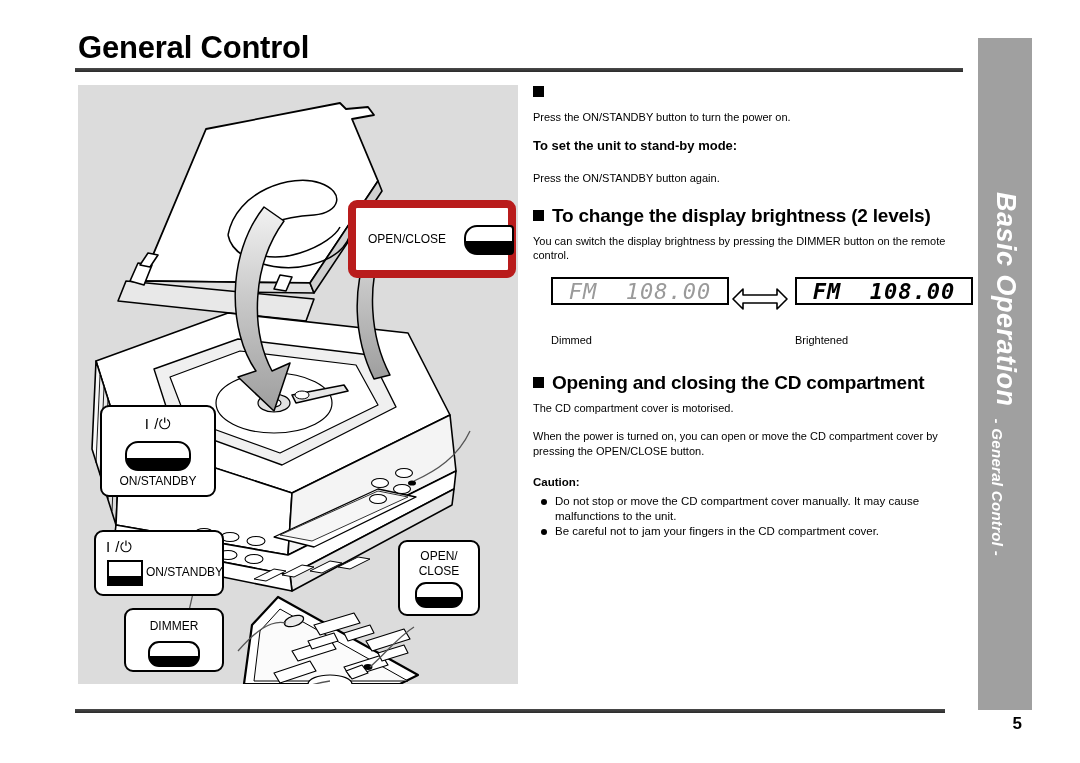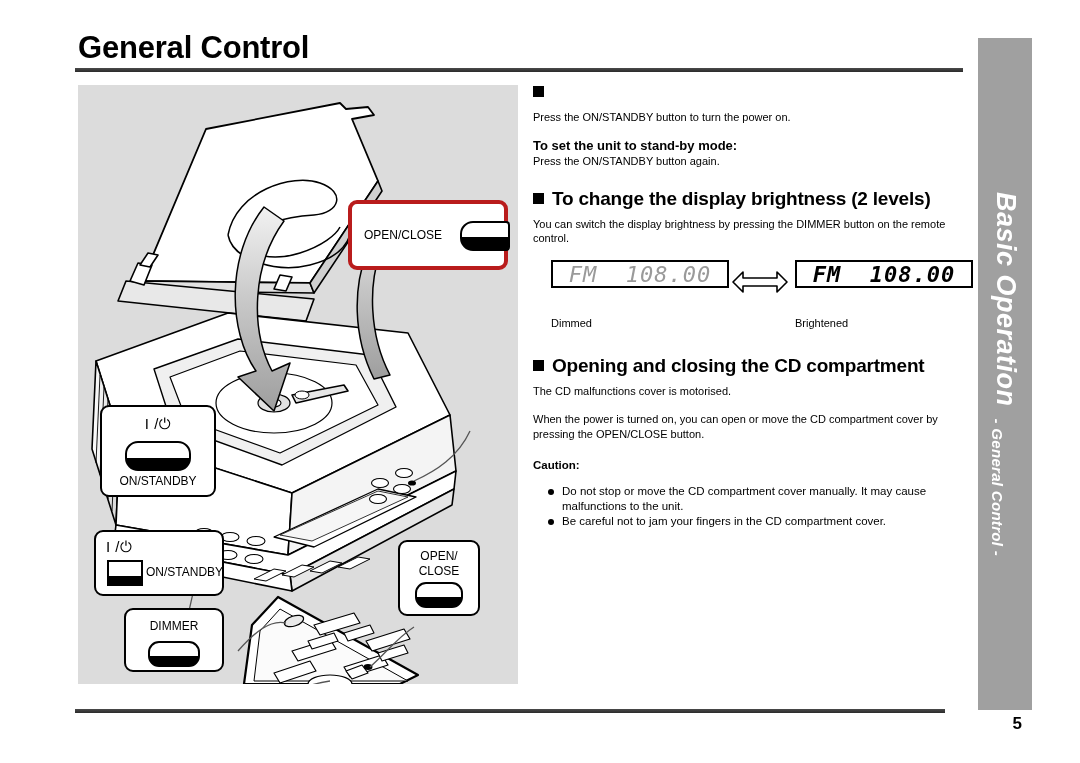--- a/index.html
+++ b/index.html
@@ -69,21 +69,21 @@
   h2.sec .bullet-sq{
     display:inline-block;width:11px;height:11px;background:#000;
     margin-right:8px;position:relative;top:-1px;
   }
   p.body{
     font-size:11px;margin:6px 0 0 0;line-height:14.5px;
   }
   p.sub-bold{
     font-size:13px;font-weight:bold;margin:14px 0 0 0;line-height:14.5px;
   }
-  p.tight{margin-top:1px;}
+  p.tight{margin-top:18px;}
   .gap-a{height:18px;}
   .gap-b{height:16px;}
 
   
   .lcd-row{
     position:relative;height:78px;margin-top:14px;
   }
   .lcd-box{
     position:absolute;top:0;width:178px;height:28px;
     border:2.5px solid #000;background:#fff;
@@ -109,21 +109,21 @@
   .lcd-cap.bri{left:262px;}
   .lcd-arrow{
     position:absolute;left:198px;top:6px;width:58px;height:32px;
   }
 
   
   .caution-title{
     font-size:11.5px;font-weight:bold;margin:18px 0 2px 0;
   }
   ul.caution{
-    list-style:none;margin:13px;padding:0;
+    list-style:none;margin:6px;padding:0;
   }
   ul.caution li{
     position:relative;padding-left:16px;font-size:11.5px;
     line-height:14.5px;margin-bottom:1px;
   }
   ul.caution li:before{
     content:"";position:absolute;left:2px;top:5px;
     width:6px;height:6px;border-radius:50%;background:#000;
   }
 </style>
@@ -257,21 +257,21 @@
 
         <path d="M208 538 C192 534 176 548 160 566" stroke="#555" stroke-width="1.3" fill="none"></path>
 
         <path d="M252 596 C226 600 196 612 160 624" stroke="#555" stroke-width="1.3" fill="none"></path>
 
         <path d="M292 582 C308 568 320 552 336 542" stroke="#555" stroke-width="1.3" fill="none"></path>
       </g>
     </svg>
 
     <div style="position:absolute;left:270px;top:115px;width:152px;height:62px;
-                background:#fff;border:4px solid #b91c1c;border-radius:9px;">
+                background:#fff;border:8px solid #b91c1c;border-radius:9px;">
       <span style="position:absolute;left:12px;top:50%;transform:translateY(-50%);
                    font-size:12px;white-space:nowrap;">OPEN/CLOSE</span>
       <span style="position:absolute;right:-6px;top:17px;width:46px;height:26px;
                    border:2px solid #000;border-radius:13px 4px 4px 13px;
                    background:linear-gradient(#ffffff 0 55%, #000 55% 100%);"></span>
     </div>
 
     <div style="position:absolute;left:22px;top:320px;width:112px;height:88px;
                 background:#fff;border:2px solid #000;border-radius:9px;">
       <span style="position:absolute;left:0;right:0;top:8px;text-align:center;
@@ -341,21 +341,21 @@
         <div class="lcd-text">FM  108.00</div>
       </div>
       <div class="lcd-cap bri">Brightened</div>
     </div>
 
     <div class="gap-b"></div>
 
     <h2 class="sec">
       <span class="bullet-sq"></span><span>Opening and closing the CD compartment</span>
     </h2>
-    <p class="body">The CD malfunctions cover is motorised.</p>
+    <p class="body">The CD compartment cover is motorised.</p>
     <p class="body" style="margin-top:14px;">When the power is turned on, you can open or move the CD compartment cover by pressing the OPEN/CLOSE button.</p>
 
     <div class="caution-title">Caution:</div>
     <ul class="caution">
       <li>Do not stop or move the CD compartment cover manually. It may cause malfunctions to the unit.</li>
       <li>Be careful not to jam your fingers in the CD compartment cover.</li>
     </ul>
   </div>
 
   <div class="side-tab">

